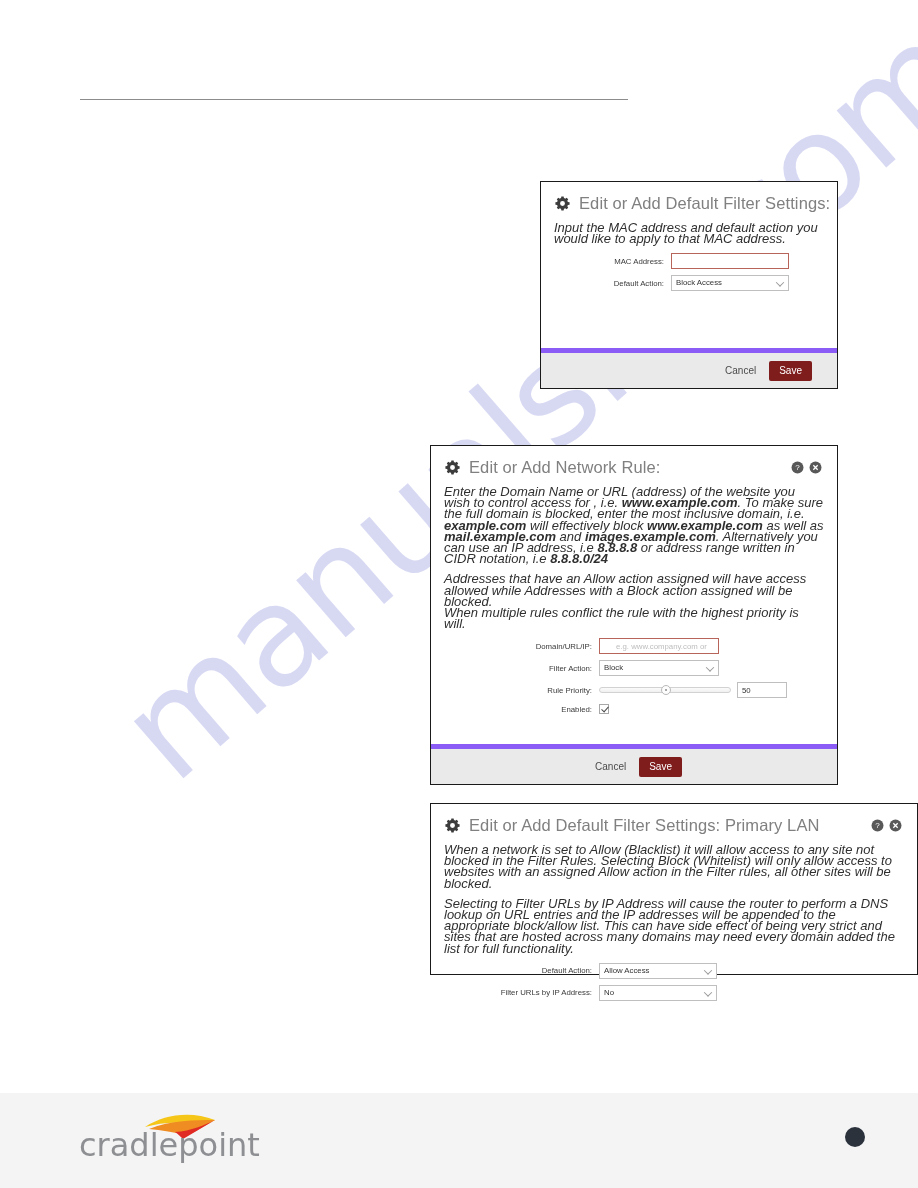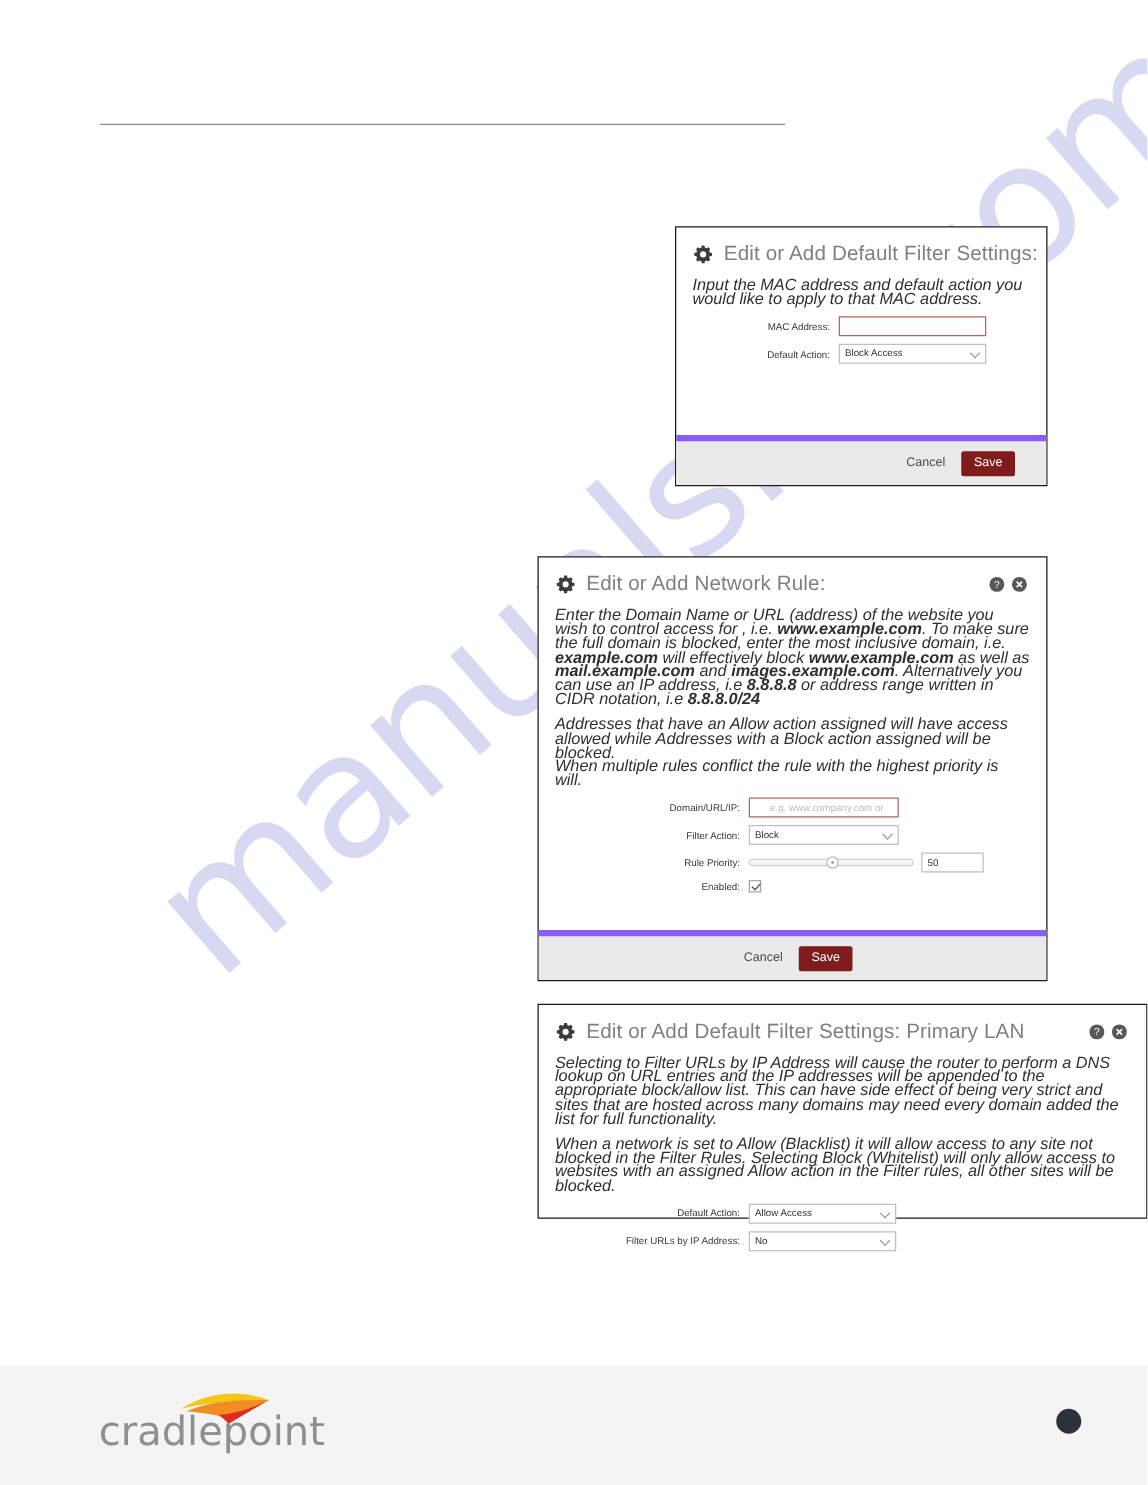--- a/index.html
+++ b/index.html
@@ -425,22 +425,22 @@
           <circle cx="12" cy="12" r="11" fill="#585858"></circle>
           <text x="12" y="17" font-size="15" font-family="Liberation Sans, sans-serif" fill="#ffffff" text-anchor="middle">?</text>
         </svg>
         <svg class="hdr-icon" viewBox="0 0 24 24">
           <circle cx="12" cy="12" r="11" fill="#585858"></circle>
           <path d="M8 8 L16 16 M16 8 L8 16" stroke="#ffffff" stroke-width="2.4" fill="none"></path>
         </svg>
       </div>
     </div>
 
+    <p class="dlg-para">When a network is set to Allow (Blacklist) it will allow access to any site not blocked in the Filter Rules. Selecting Block (Whitelist) will only allow access to websites with an assigned Allow action in the Filter rules, all other sites will be blocked.</p>
     <p class="dlg-para">Selecting to Filter URLs by IP Address will cause the router to perform a DNS lookup on URL entries and the IP addresses will be appended to the appropriate block/allow list. This can have side effect of being very strict and sites that are hosted across many domains may need every domain added the list for full functionality.</p>
-    <p class="dlg-para">When a network is set to Allow (Blacklist) it will allow access to any site not blocked in the Filter Rules. Selecting Block (Whitelist) will only allow access to websites with an assigned Allow action in the Filter rules, all other sites will be blocked.</p>
 
     <div class="form" style="margin-top:2px">
       <div class="frow">
         <div class="flabel">Default Action:</div>
         <div class="fctl">
           <div class="selectbox" style="width:118px">
             <span>Allow Access</span>
             <span class="caret"></span>
           </div>
         </div>

